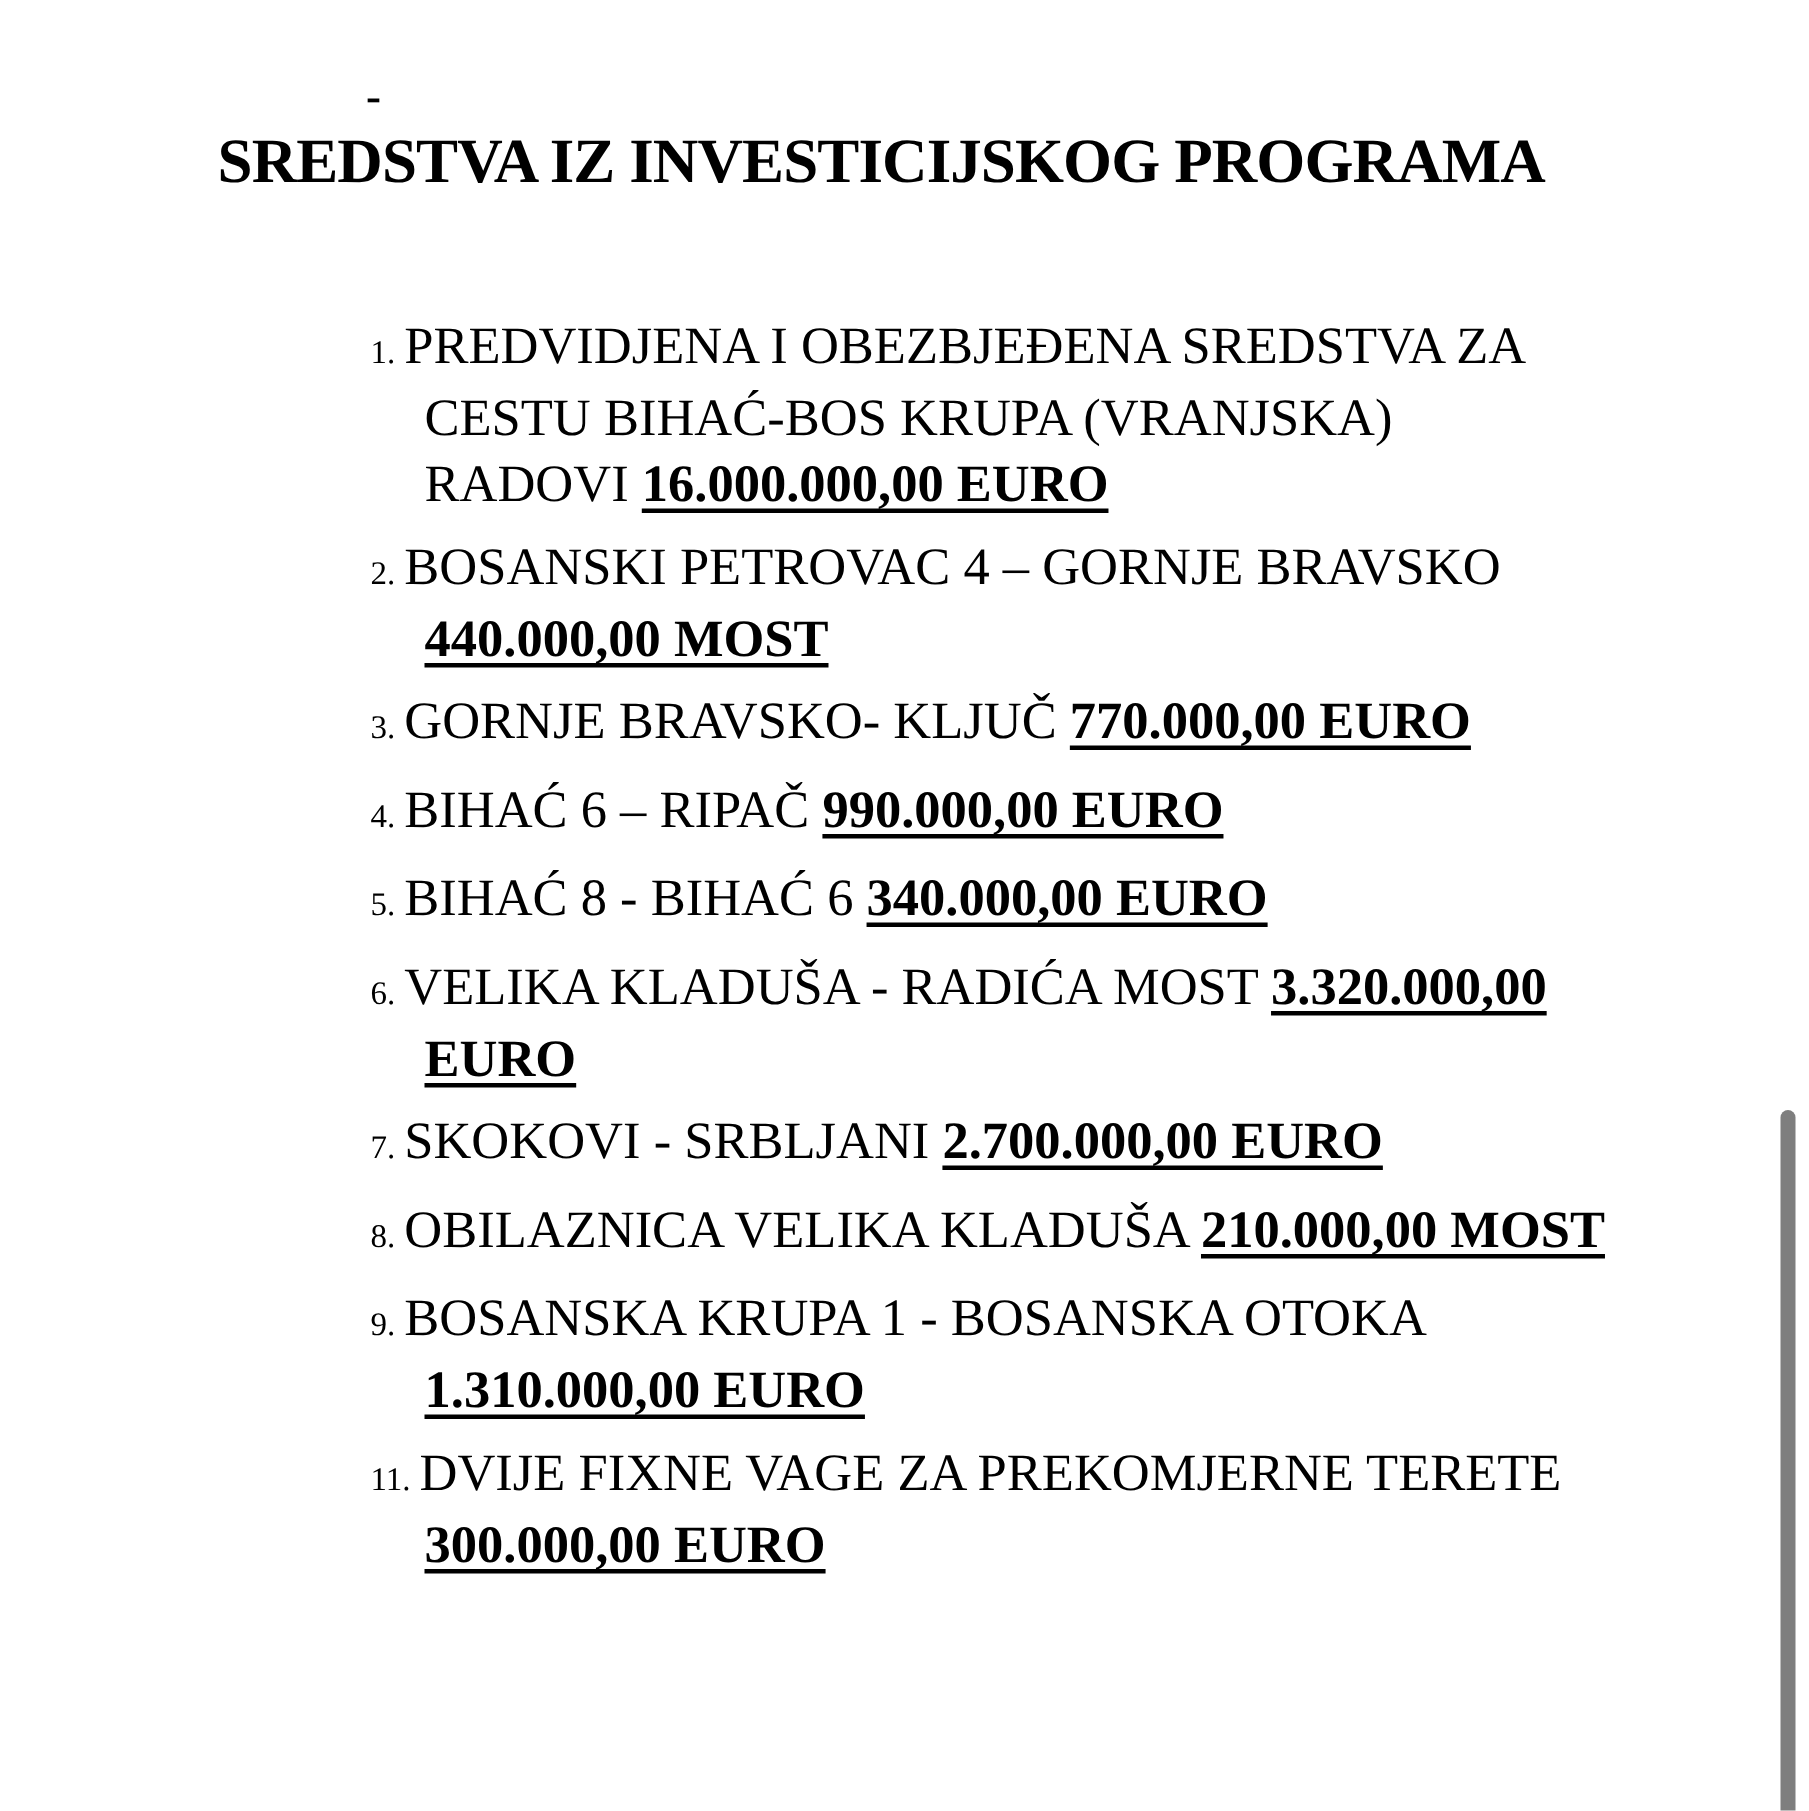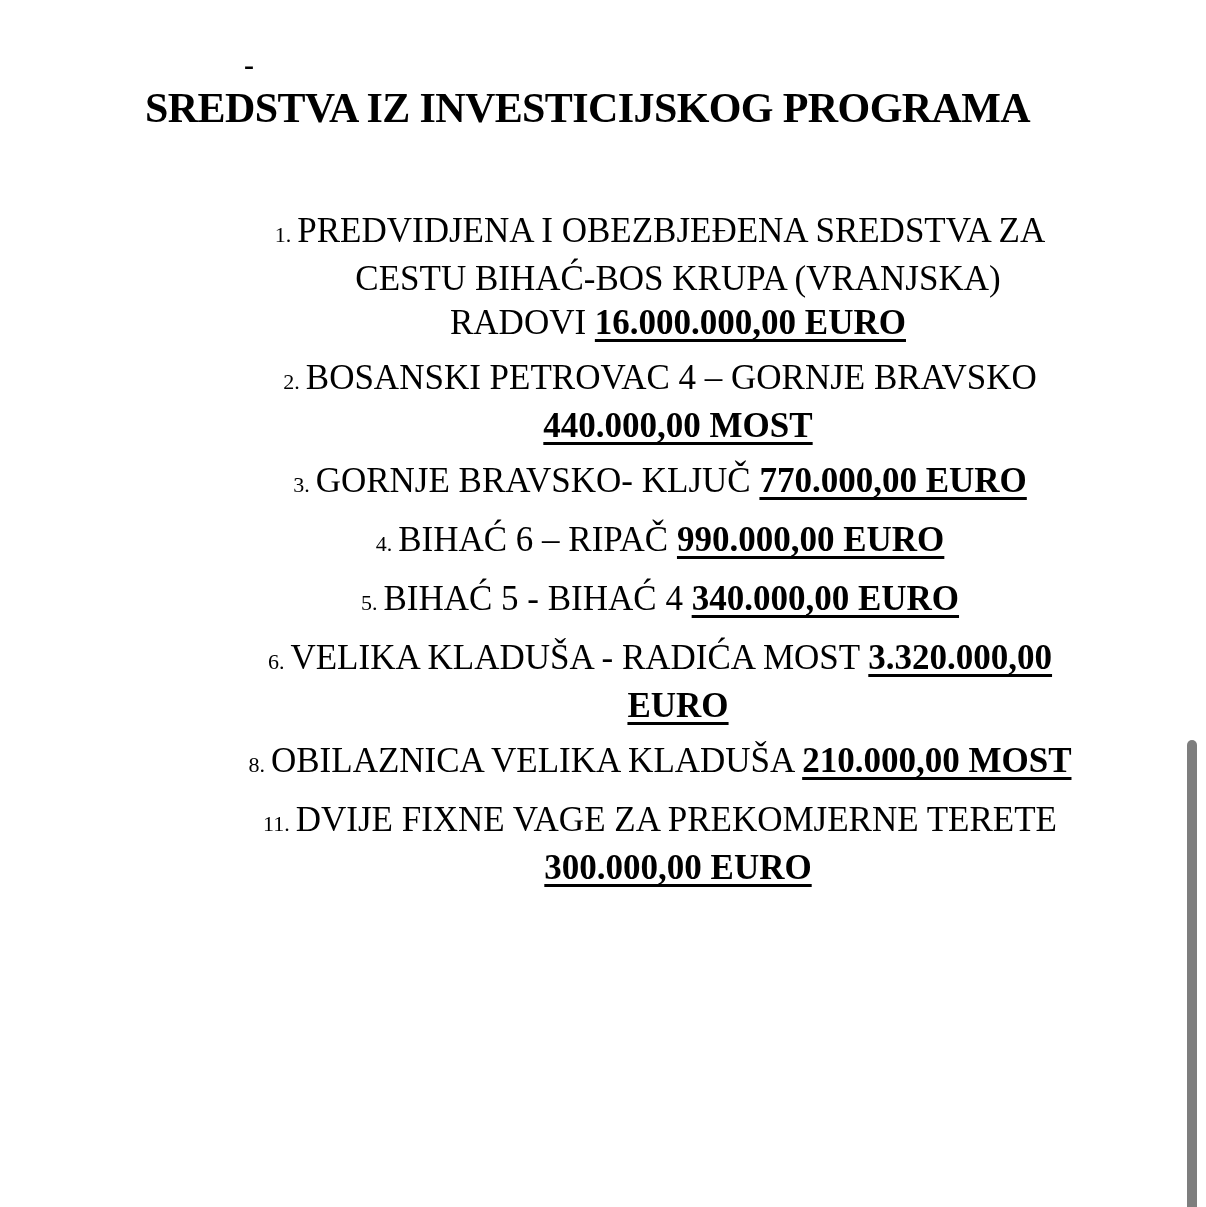--- a/index.html
+++ b/index.html
@@ -29,21 +29,20 @@
   }
 
   .list {
     position: absolute; left: 283px; top: 209px;
     width: 790px;
     font-size: 35px; line-height: 44px;
   }
   .item {
     text-indent: -36px;
     margin: 0 0 11px 0;
-    text-align: center;
   }
   .num {
     font-size: 22px;
     margin-right: 6px;
   }
   .amount {
     font-weight: bold;
     text-decoration: underline;
     text-decoration-thickness: 3px;
     text-underline-offset: 5px;
@@ -65,25 +64,27 @@
   <h1 class="title">SREDSTVA IZ INVESTICIJSKOG PROGRAMA</h1>
   <div class="list" id="investment-list">
   <div class="item"><span class="num">1.</span><span class="body-text">PREDVIDJENA I OBEZBJEĐENA SREDSTVA ZA CESTU BIHAĆ-BOS KRUPA (VRANJSKA) RADOVI </span><span class="amount">16.000.000,00 EURO</span></div>
 
   <div class="item"><span class="num">2.</span><span class="body-text">BOSANSKI PETROVAC 4 – GORNJE BRAVSKO </span><span class="amount">440.000,00 MOST</span></div>
 
   <div class="item"><span class="num">3.</span><span class="body-text">GORNJE BRAVSKO- KLJUČ </span><span class="amount">770.000,00 EURO</span></div>
 
   <div class="item"><span class="num">4.</span><span class="body-text">BIHAĆ 6 – RIPAČ </span><span class="amount">990.000,00 EURO</span></div>
 
-  <div class="item"><span class="num">5.</span><span class="body-text">BIHAĆ 5 - BIHAĆ 4 </span><span class="amount">340.000,00 EURO</span></div>
+  <div class="item"><span class="num">5.</span><span class="body-text">BIHAĆ 8 - BIHAĆ 6 </span><span class="amount">340.000,00 EURO</span></div>
 
   <div class="item"><span class="num">6.</span><span class="body-text">VELIKA KLADUŠA - RADIĆA MOST </span><span class="amount">3.320.000,00 EURO</span></div>
 
+  <div class="item"><span class="num">7.</span><span class="body-text">SKOKOVI - SRBLJANI </span><span class="amount">2.700.000,00 EURO</span></div>
 
   <div class="item"><span class="num">8.</span><span class="body-text">OBILAZNICA VELIKA KLADUŠA </span><span class="amount">210.000,00 MOST</span></div>
 
+  <div class="item"><span class="num">9.</span><span class="body-text">BOSANSKA KRUPA 1 - BOSANSKA OTOKA </span><span class="amount">1.310.000,00 EURO</span></div>
 
 
   <div class="item"><span class="num">11.</span><span class="body-text">DVIJE FIXNE VAGE ZA PREKOMJERNE TERETE </span><span class="amount">300.000,00 EURO</span></div>
 </div>
   <div class="scrollbar-thumb" style="background: rgb(126, 126, 126);"></div>
 </div>
 
 </body></html>

